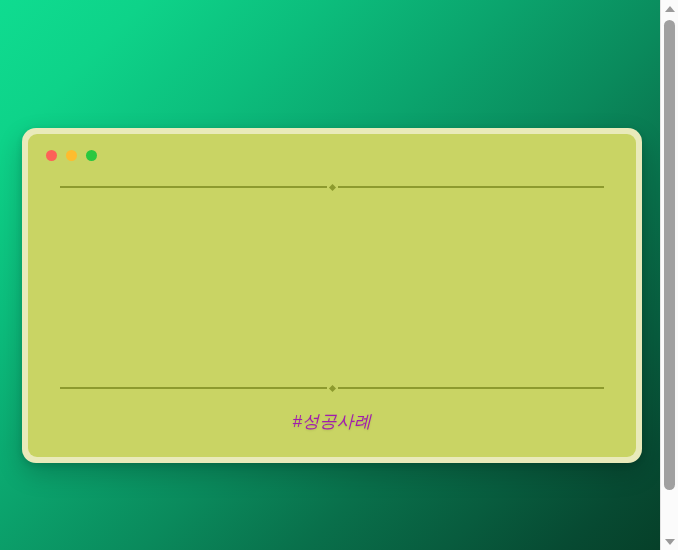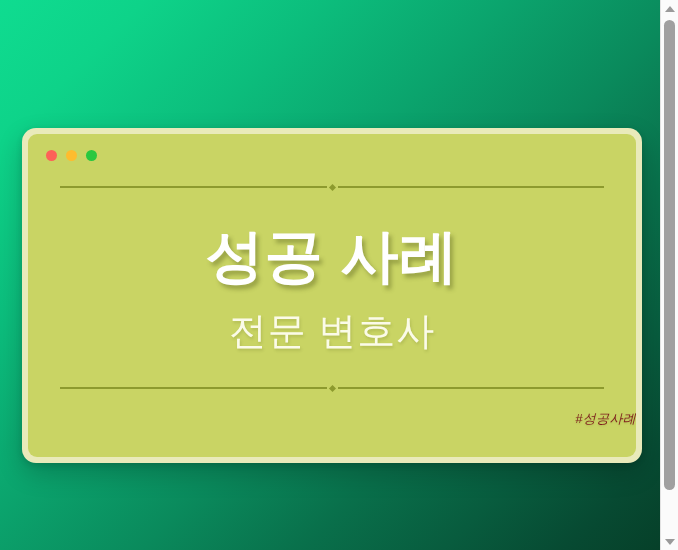--- a/index.html
+++ b/index.html
@@ -136,25 +136,25 @@
     letter-spacing:1px;
     text-shadow:1px 2px 3px rgba(90,100,30,0.22);
     white-space:nowrap;
   }
 
   #card-hashtag {
     position:absolute;
     left:0;
     right:0;
     top:276px;
-    text-align:right;
-    font-size:13px;
+    text-align:center;
+    font-size:17px;
     font-style:italic;
     font-weight:400;
-    color:#7f1d1d;
+    color:#a21caf;
     letter-spacing:0.3px;
     text-shadow:0 1px 2px rgba(90,100,30,0.20);
   }
 
   
   #scrollbar {
     position:absolute;
     right:0; top:0;
     width:18px;
     height:550px;
@@ -206,24 +206,20 @@
           <span class="dot" style="background: rgb(254, 188, 46);"></span>
           <span class="dot" style="background: rgb(41, 200, 63);"></span>
         </div>
 
         <div class="divider" id="divider-top">
           <span class="rule"></span>
           <span class="marker"></span>
           <span class="rule"></span>
         </div>
 
-        <div id="text-block">
-          <div id="card-title">성공 사례</div>
-          <div id="card-subtitle">전문 변호사</div>
-        </div>
 
         <div class="divider" id="divider-bottom">
           <span class="rule"></span>
           <span class="marker"></span>
           <span class="rule"></span>
         </div>
 
         <div id="card-hashtag">#성공사례</div>
 
       </div>

